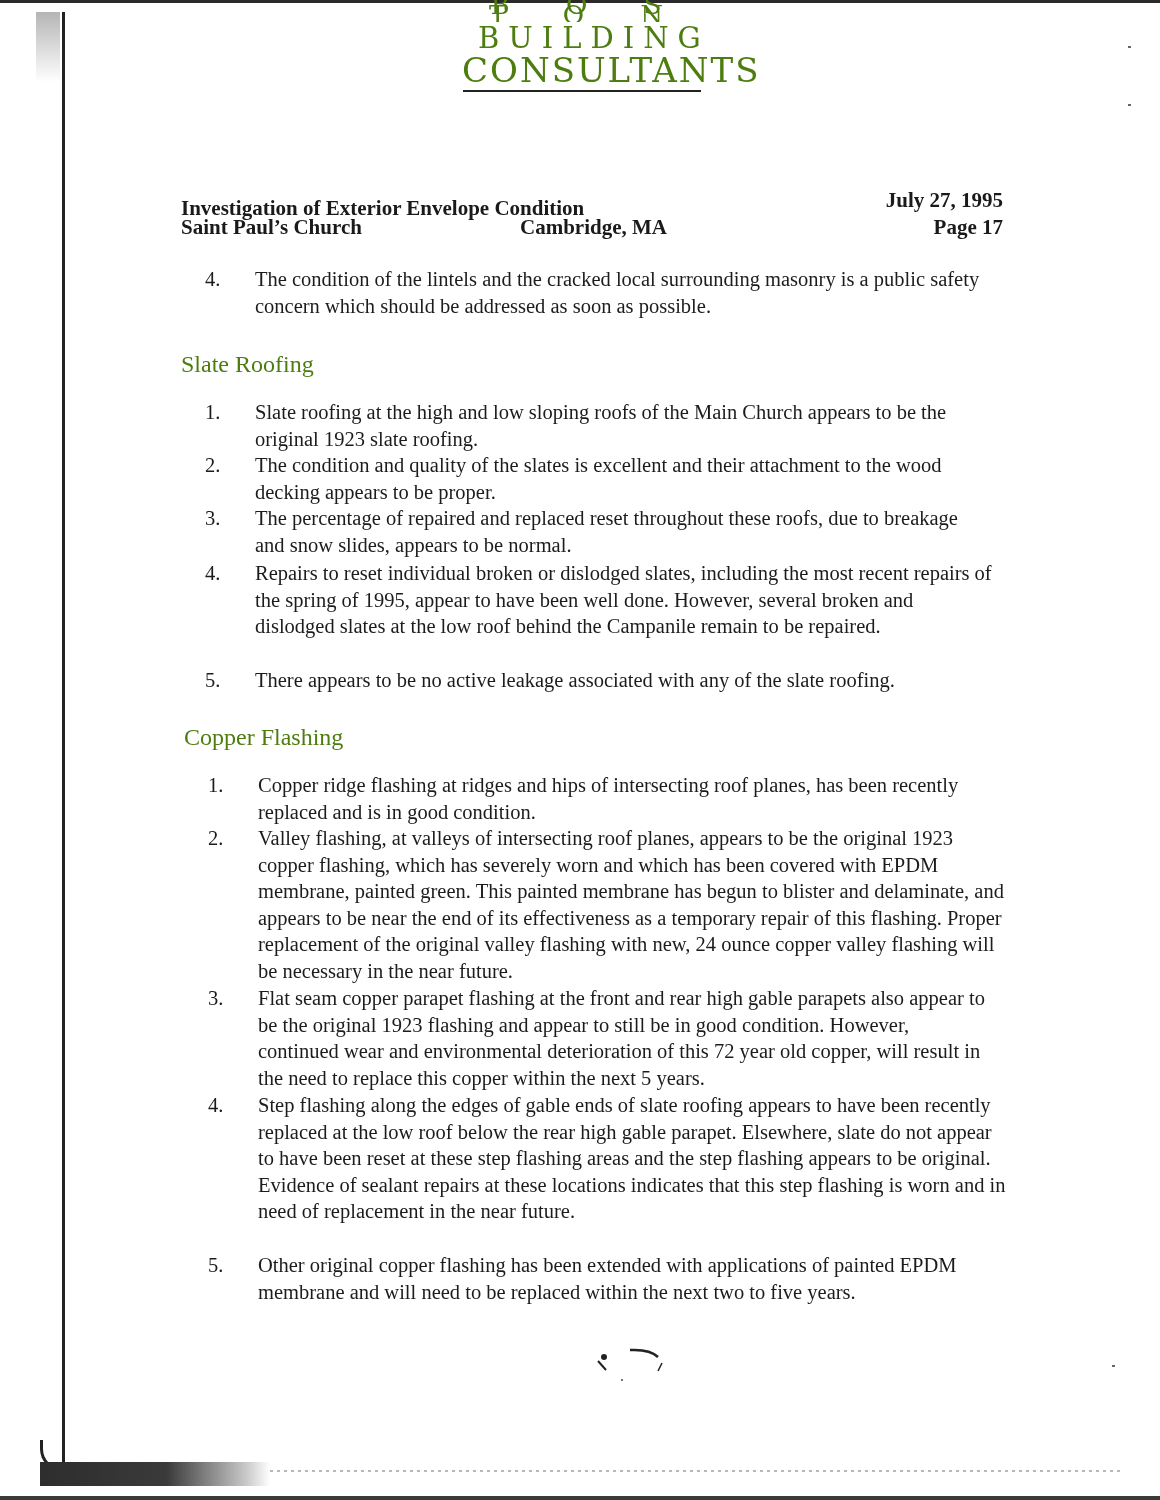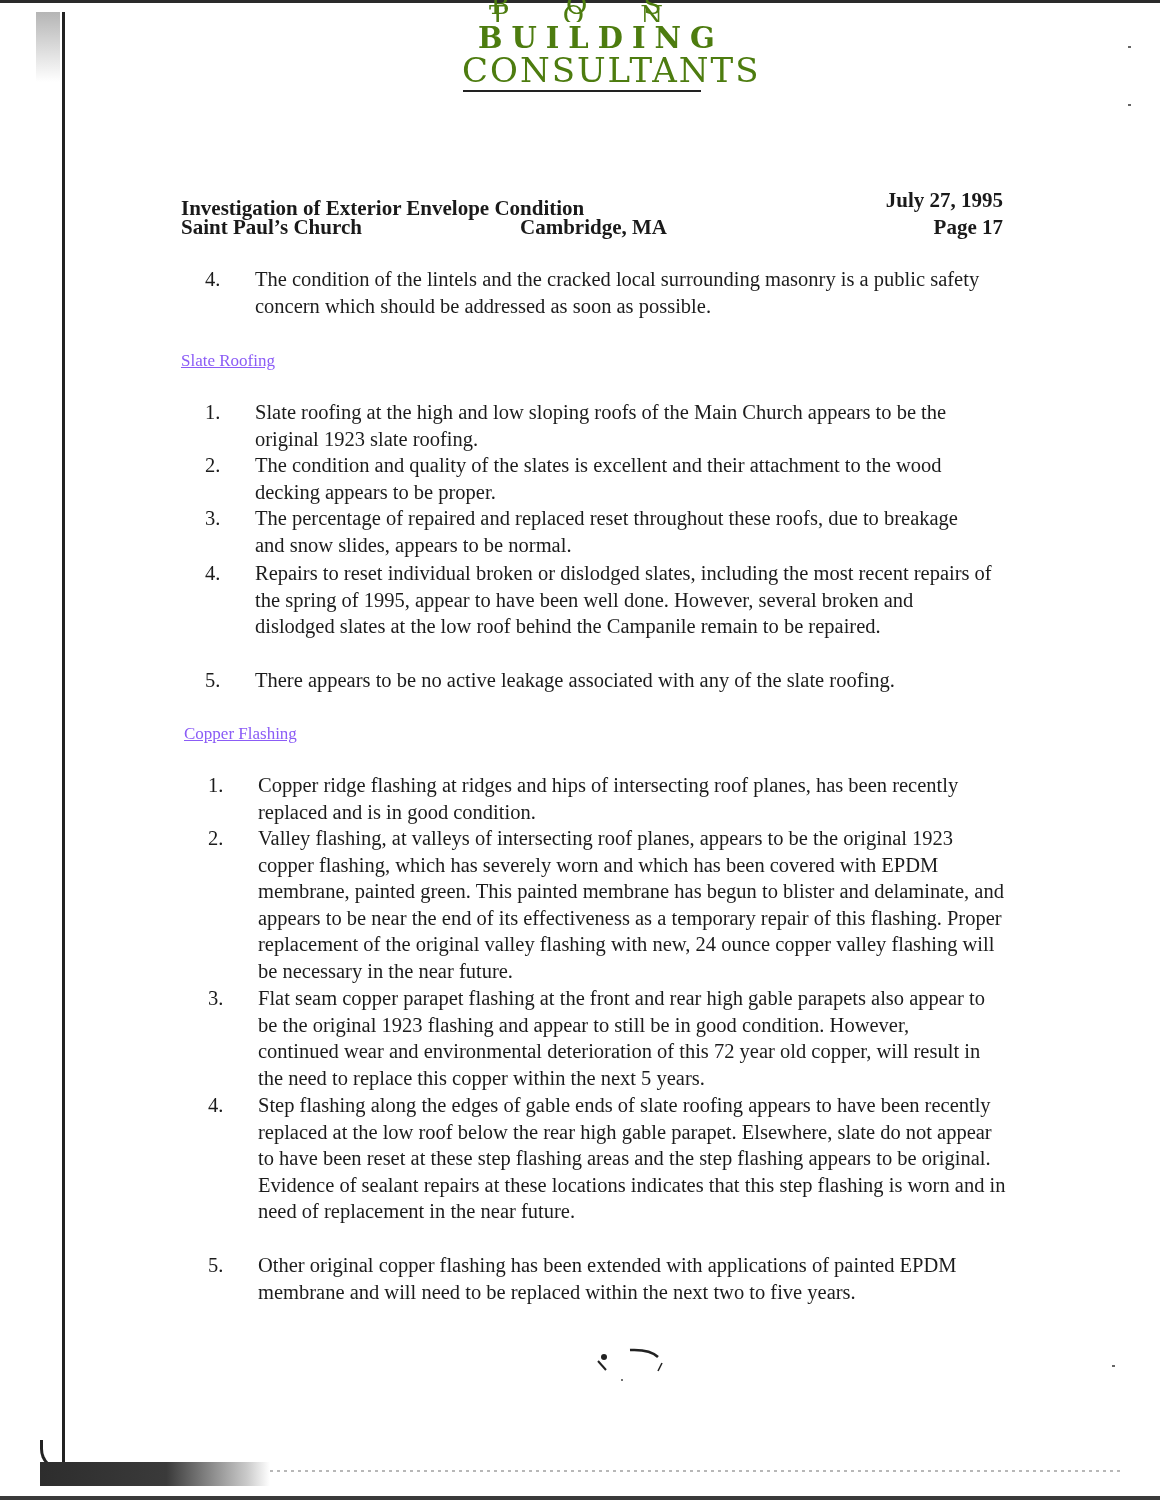--- a/index.html
+++ b/index.html
@@ -17,35 +17,35 @@
     background: linear-gradient(90deg, #2d2d2d 0%, #3a3a3a 55%, rgba(80,80,80,0.3) 90%, rgba(255,255,255,0) 100%); }
   .bottom-curve { position: absolute; left: 40px; top: 1440px; width: 30px; height: 28px;
     border-left: 3px solid #222; border-bottom: 3px solid #222; border-bottom-left-radius: 22px; }
   .bottom-dots { position: absolute; left: 270px; top: 1470px; width: 850px; height: 2px;
     background: repeating-linear-gradient(90deg, #888 0 3px, transparent 3px 7px); opacity: 0.6; }
   .margin-mark { position: absolute; width: 3px; height: 2px; background: #666; }
 
   .letterhead { position: absolute; left: 462px; top: 0px; width: 240px; text-align: center;
     font-family: "DejaVu Serif", serif; color: #4d7c0f; }
   .lh-cut { font-size: 26px; letter-spacing: 24px; height: 22px; overflow: hidden; line-height: 10px; margin-left: 12px; }
-  .lh-line1 { font-size: 29px; letter-spacing: 9px; line-height: 32px; margin-left: 16px; font-weight: bold; }
+  .lh-line1 { font-size: 29px; letter-spacing: 9px; line-height: 32px; margin-left: 16px; }
   .lh-line2 { font-size: 34px; letter-spacing: 2px; line-height: 32px; }
   .lh-rule { width: 238px; height: 2px; background: #222; margin: 4px auto 0; }
 
   .hdr { position: absolute; font-weight: bold; font-size: 21px; color: #1a1a1a; }
   .hdr-left1 { left: 181px; top: 196px; }
   .hdr-left2 { left: 181px; top: 215px; }
   .hdr-mid2 { left: 520px; top: 215px; }
   .hdr-right1 { right: 157px; top: 188px; }
   .hdr-right2 { right: 157px; top: 215px; }
 
   .item { position: absolute; font-size: 20.5px; line-height: 26.5px; color: #1c1c1c; }
   .item .num { position: absolute; left: 0; top: 0; }
   .item .txt { display: block; margin-left: 50px; }
-  .heading { position: absolute; font-size: 17px; text-decoration: underline; color: #8b5cf6; }
+  .heading { position: absolute; font-size: 24px; color: #4d7c0f; }
 
   .scribble { position: absolute; left: 590px; top: 1345px; width: 90px; height: 40px; }
 </style>
 </head>
 <body>
 
 <div class="top-edge"></div>
 <div class="left-smudge"></div>
 <div class="left-rule"></div>
 <div class="bottom-curve"></div>

